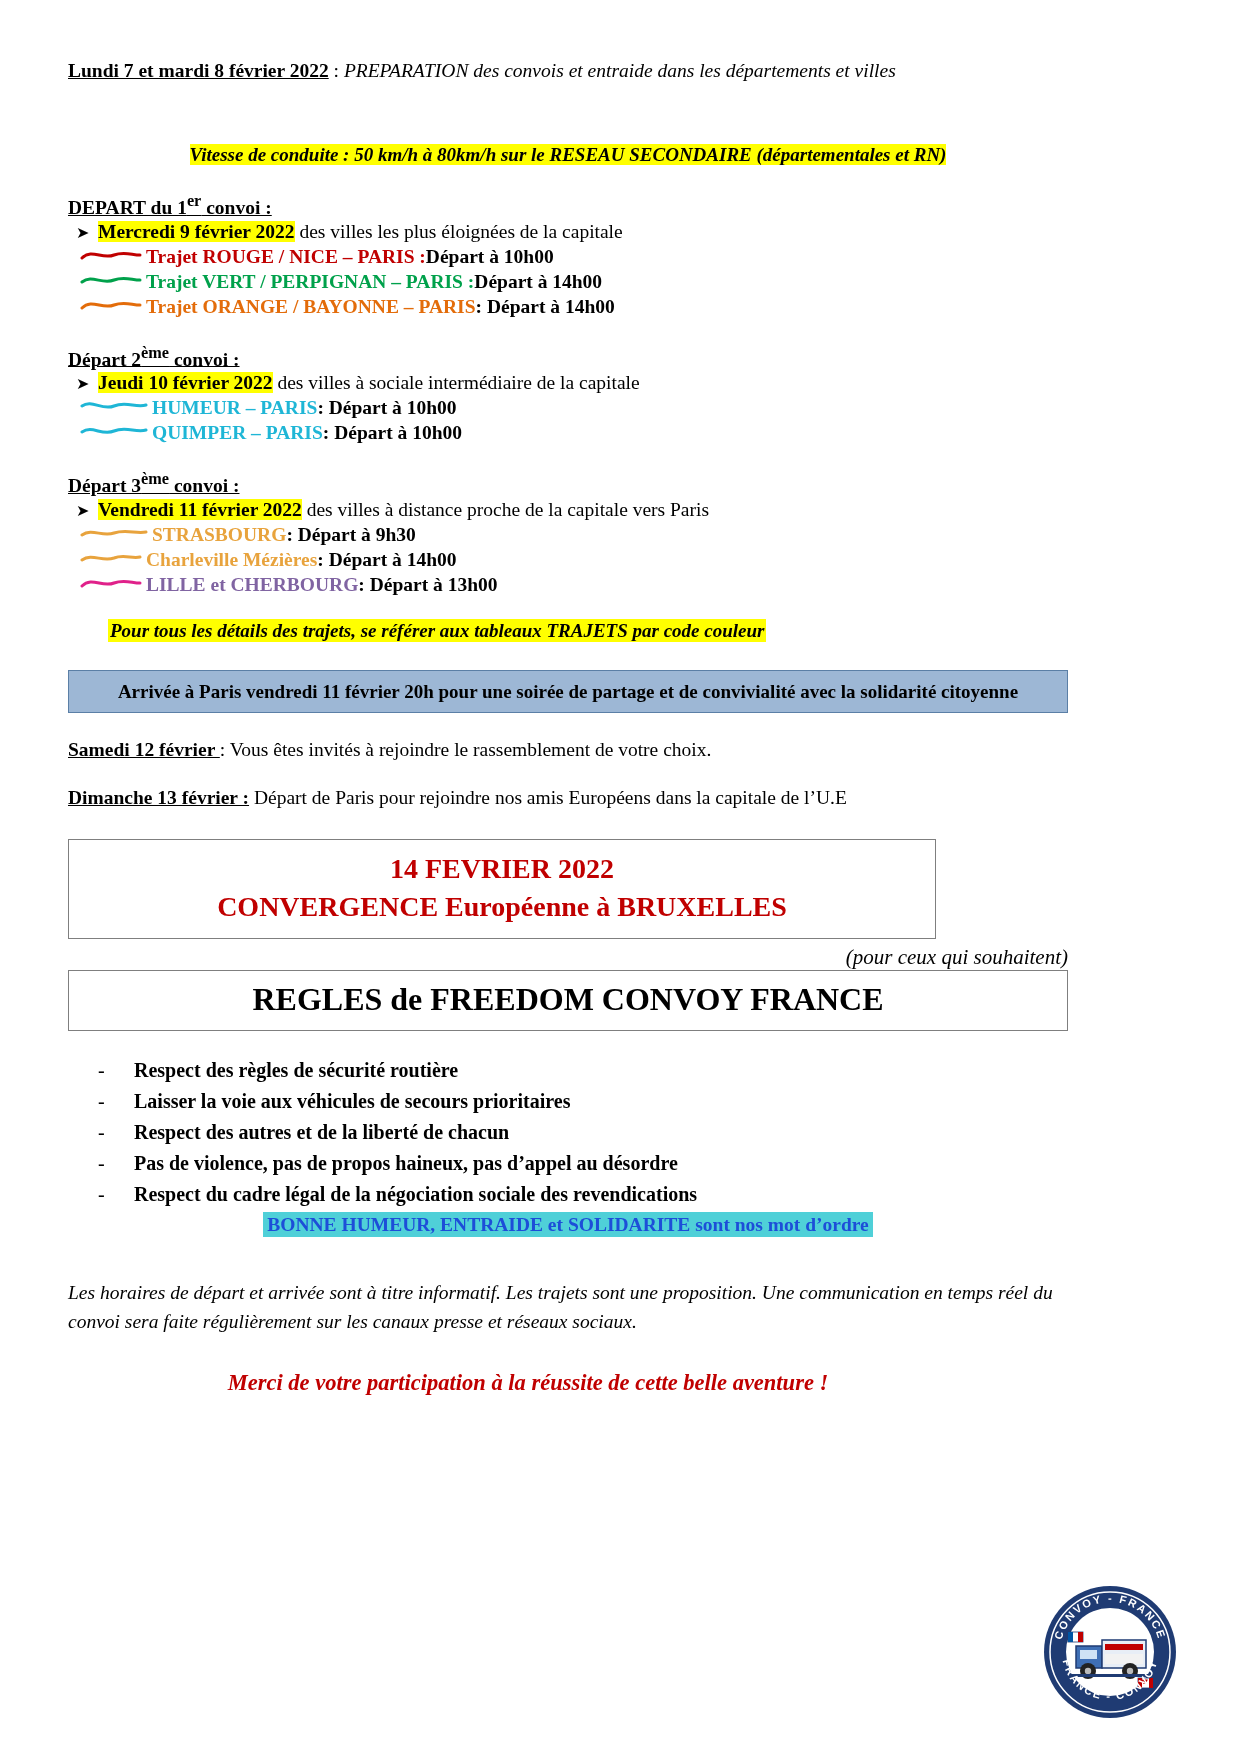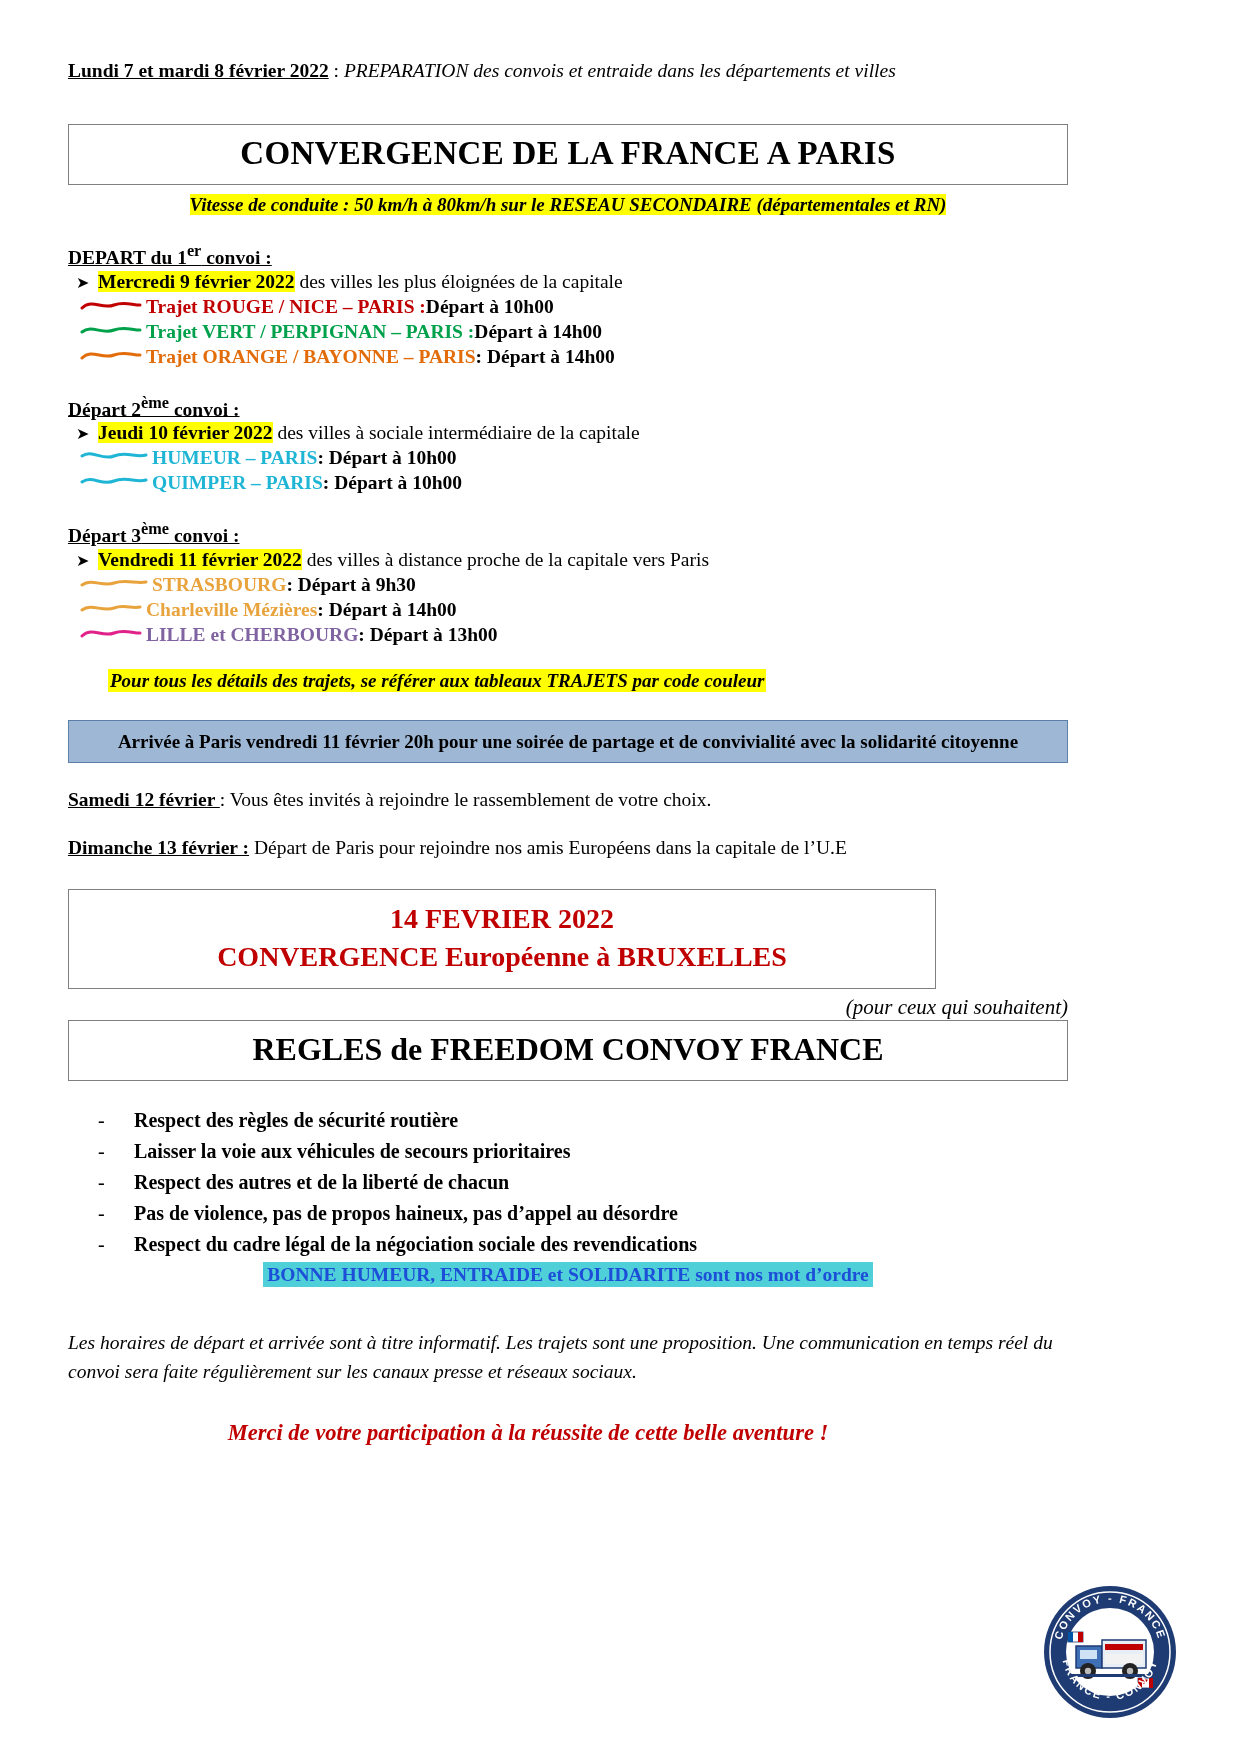--- a/index.html
+++ b/index.html
@@ -25,21 +25,21 @@
   .content {
     position: absolute;
     left: 68px;
     top: 60px;
     width: 1000px;
   }
 
   .line-top {
     font-size: 19.5px;
     white-space: nowrap;
-    margin-bottom: 42px;
+    margin-bottom: 62px;
   }
   .u-bold { font-weight: bold; text-decoration: underline; }
   .ital { font-style: italic; }
   .bold { font-weight: bold; }
 
   .boxed {
     border: 1px solid #7f7f7f;
     box-sizing: border-box;
   }
 
@@ -221,21 +221,20 @@
 </head>
 <body>
 
 <div class="page">
   <div class="content">
 
     <div class="line-top">
       <span class="u-bold">Lundi 7 et mardi 8 février 2022</span><span> : </span><span class="ital">PREPARATION des convois et entraide dans les départements et villes</span>
     </div>
 
-    <div class="boxed title-box">CONVERGENCE DE LA FRANCE A PARIS</div>
 
     <div class="speed-line">
       <span class="hl-yellow">Vitesse de conduite : 50 km/h à 80km/h sur le RESEAU SECONDAIRE (départementales et RN)</span>
     </div>
 
     <div class="section">
       <div class="sec-head">
         <span>DEPART du 1</span><sup>er</sup><span> convoi :</span>
       </div>
       <div class="bullet-row">

